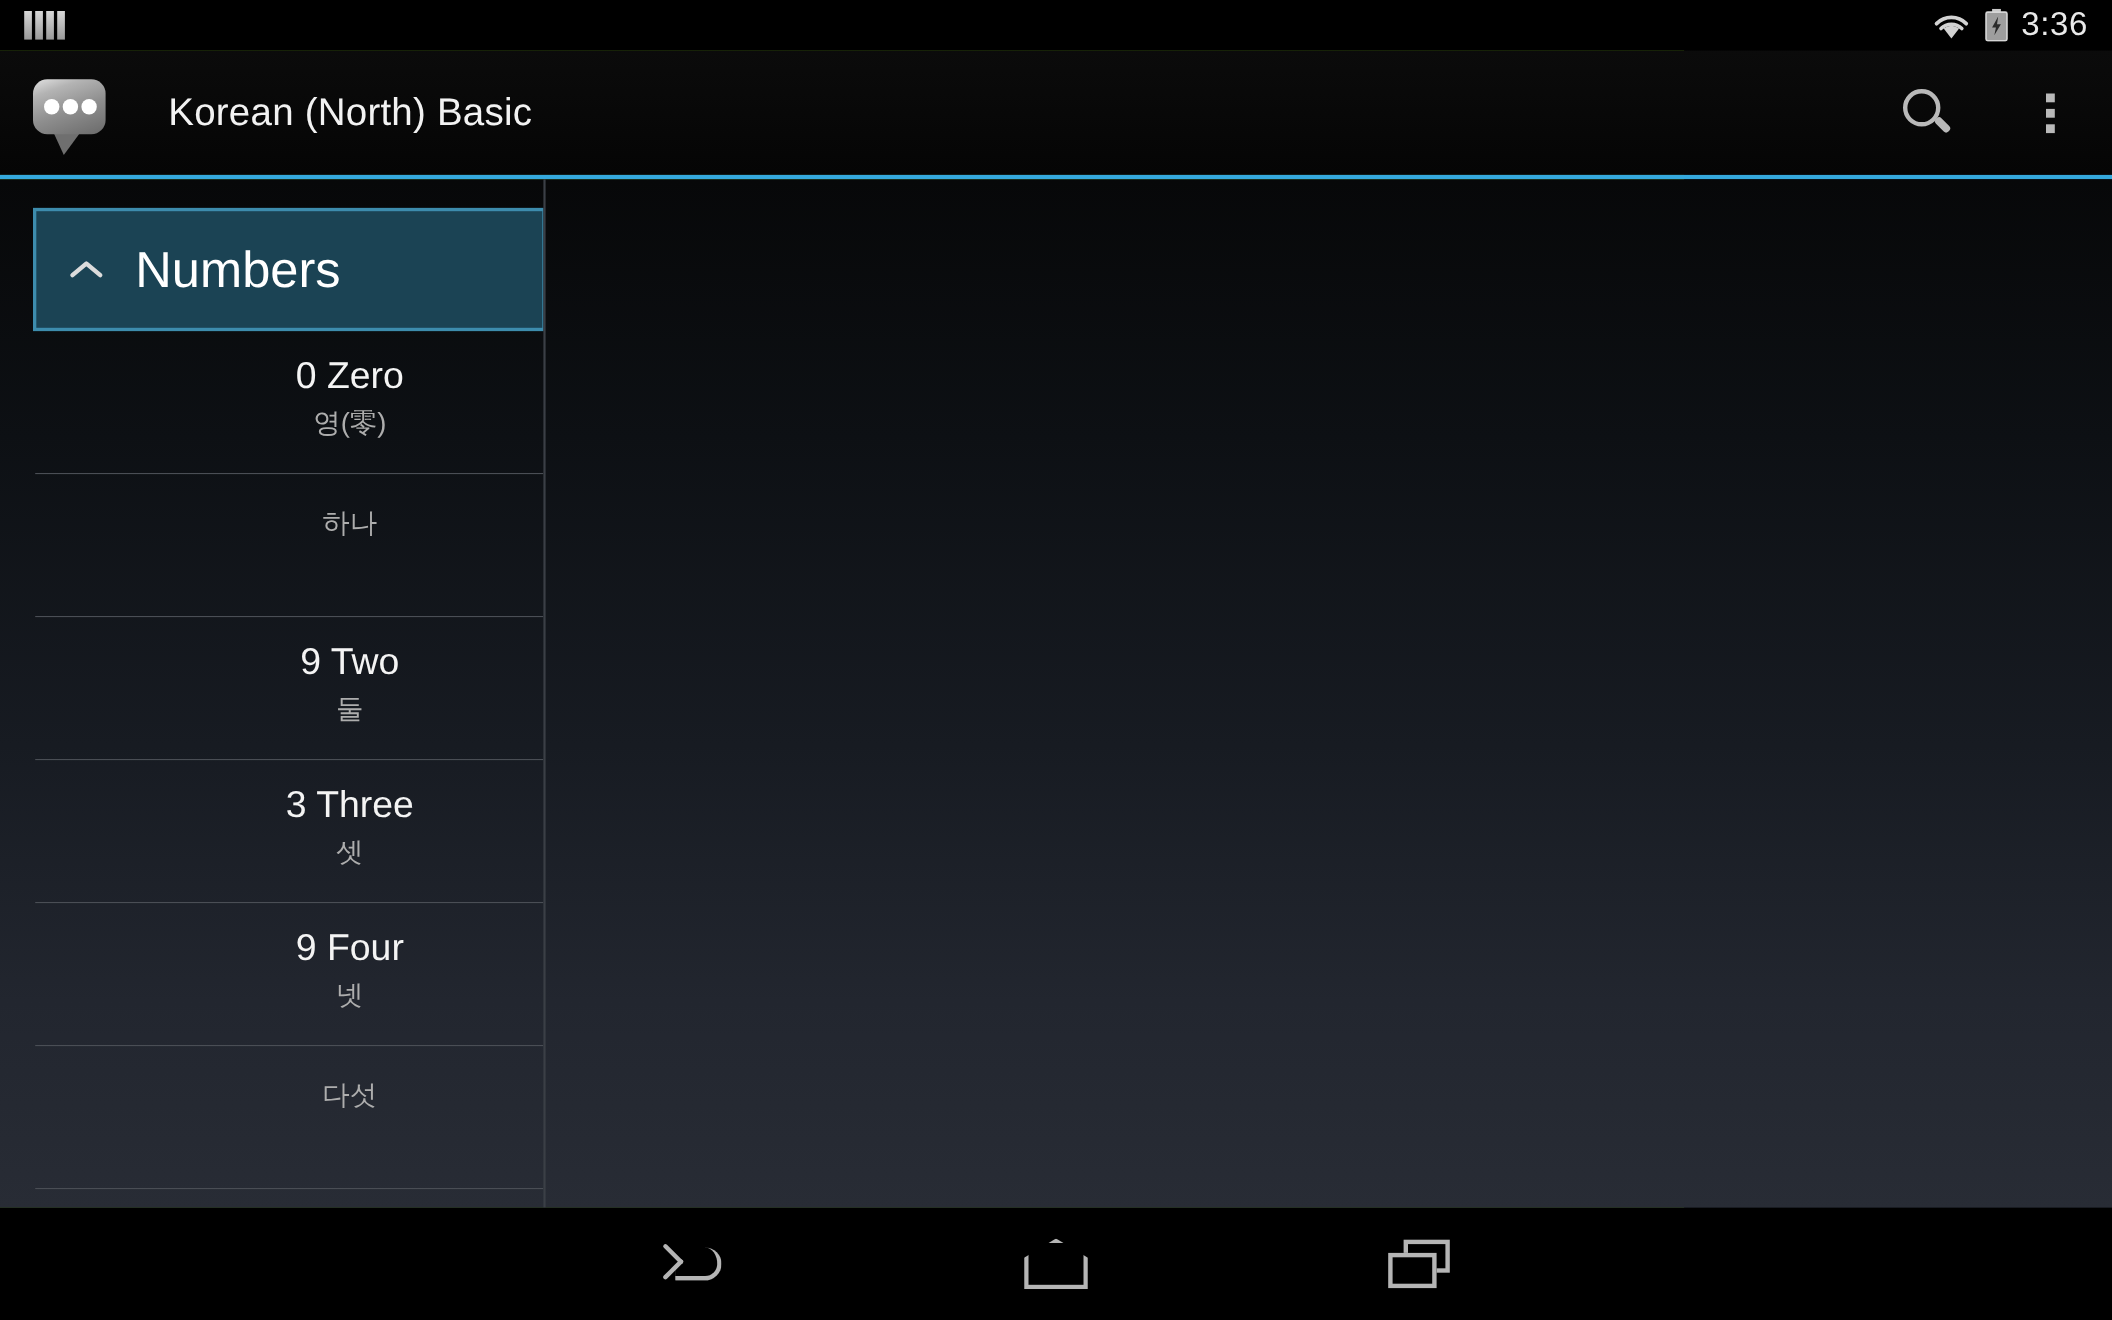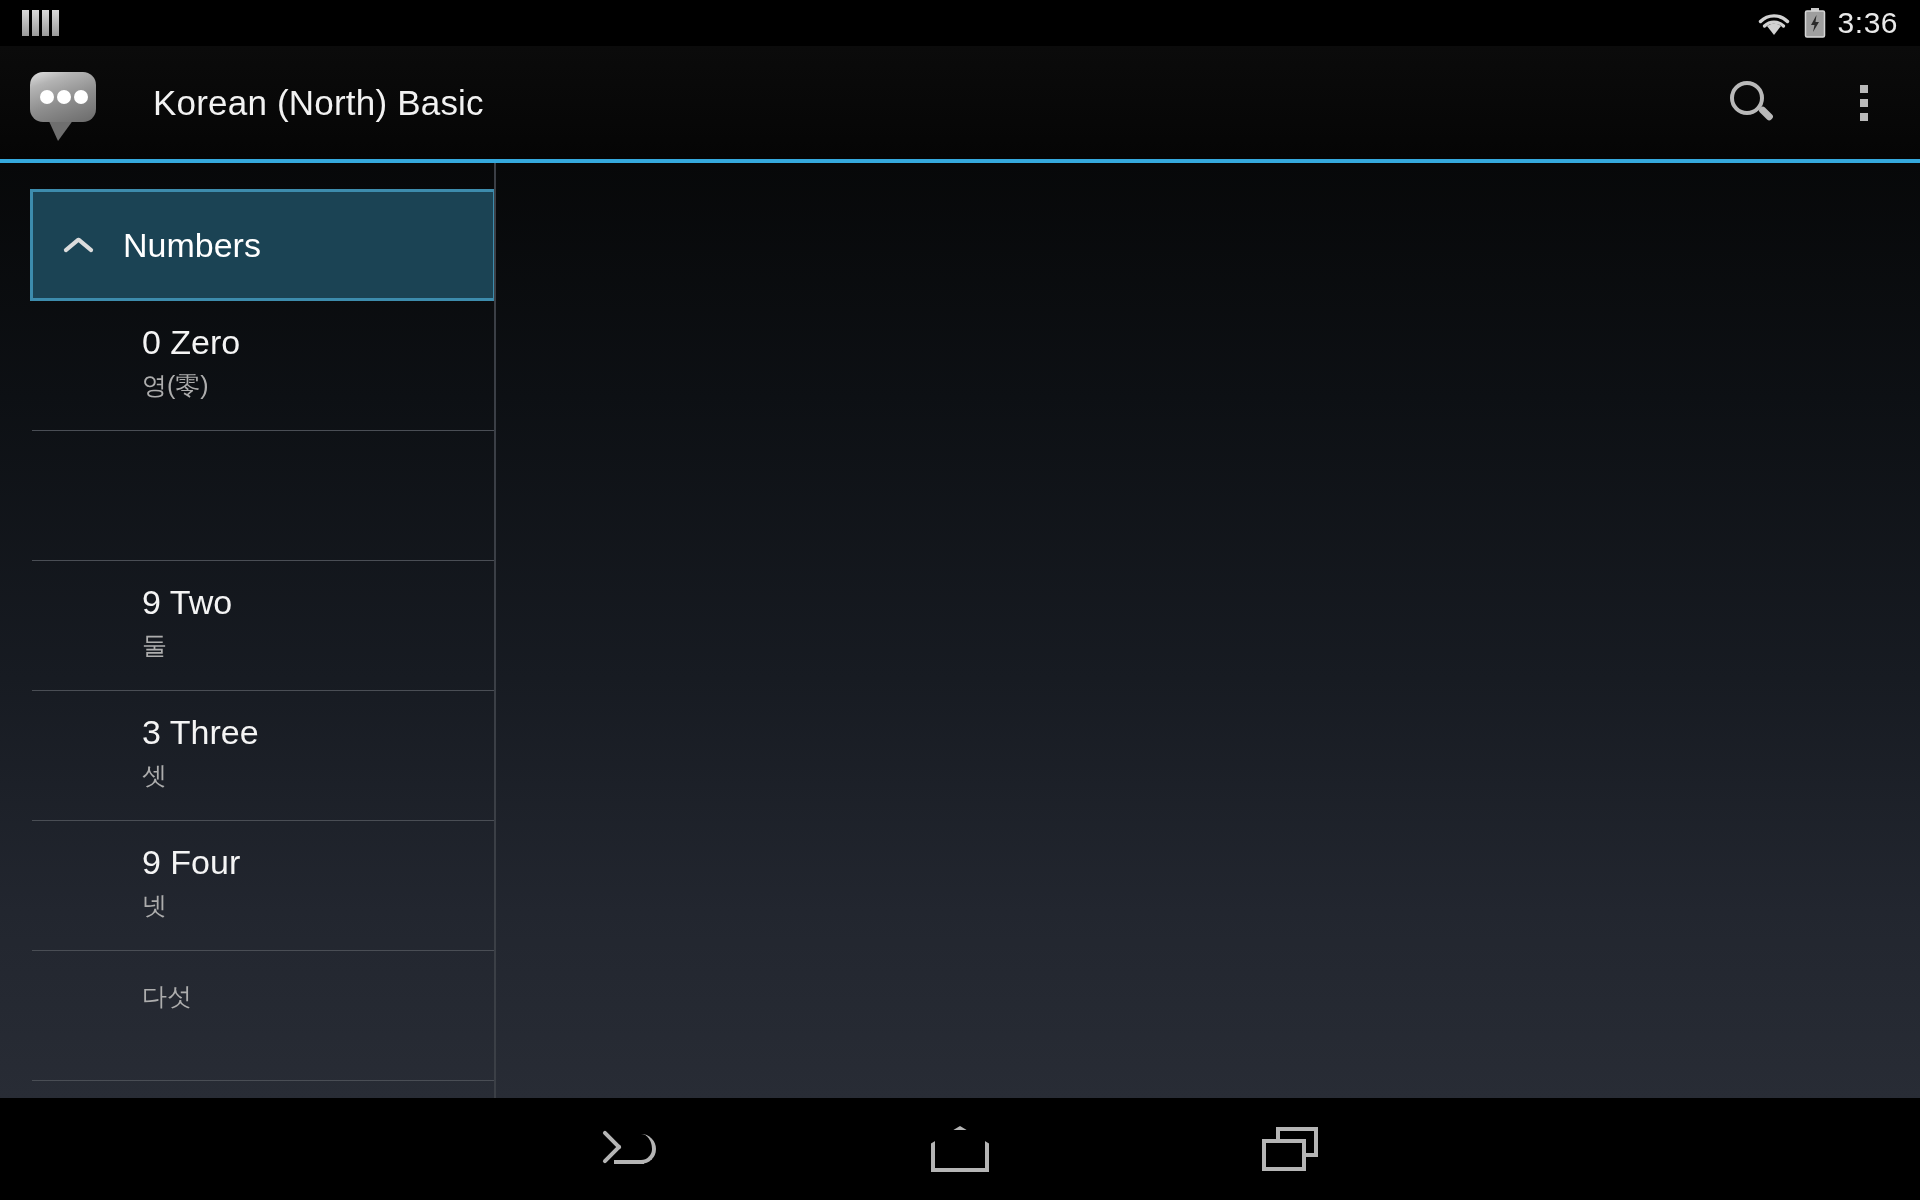--- a/index.html
+++ b/index.html
@@ -74,25 +74,25 @@
     position:relative; margin:26px 0 0 30px; width:466px; height:112px;
     background:#1b4354; border:3px solid #3d8cad;
     display:flex; align-items:center;
   }
   .chev{ width:34px; height:20px; margin-left:30px; position:relative; flex:none; }
   .chev:before,.chev:after{
     content:""; position:absolute; top:8px; width:20px;height:4px;background:#dcdcdc;border-radius:2px;
   }
   .chev:before{ left:-1px; transform:rotate(-40deg); }
   .chev:after{ left:12px; transform:rotate(40deg); }
-  .group-title{ color:#fff; font-size:34px; margin-left:26px; }
+  .group-title{ color:#fff; font-size:46px; margin-left:26px; }
 
   .row{
     position:relative; height:130px; padding:22px 0 15px 110px;
-    border-bottom:1px solid #4a4e55; margin-left:32px; width:462px;
+    border-bottom:1px solid #4a4e55; margin-left:32px; width:462px;text-align:center;
   }
   .row:first-of-type{ border-top:none; }
   .row-title{ color:#f4f4f4; font-size:34px; line-height:1.15; white-space:nowrap; }
   .row-sub{ color:#adadad; font-size:25px; margin-top:9px; line-height:1.15; white-space:nowrap; }
 
   .detail-pane{ position:absolute; left:496px; top:0; width:1424px; height:935px; }
 
   
   .nav-bar{
     position:absolute; left:0; top:1098px; width:1920px; height:102px;
@@ -190,20 +190,21 @@
       <div class="group-header">
         <span class="chev"></span>
         <span class="group-title">Numbers</span>
       </div>
 
       <div class="row">
         <div class="row-title">0 Zero</div>
         <div class="row-sub">영(零)</div>
       </div>
       <div class="row">
+        <div class="row-sub">하나</div>
       </div>
       <div class="row">
         <div class="row-title">9 Two</div>
         <div class="row-sub">둘</div>
       </div>
       <div class="row">
         <div class="row-title">3 Three</div>
         <div class="row-sub">셋</div>
       </div>
       <div class="row">

